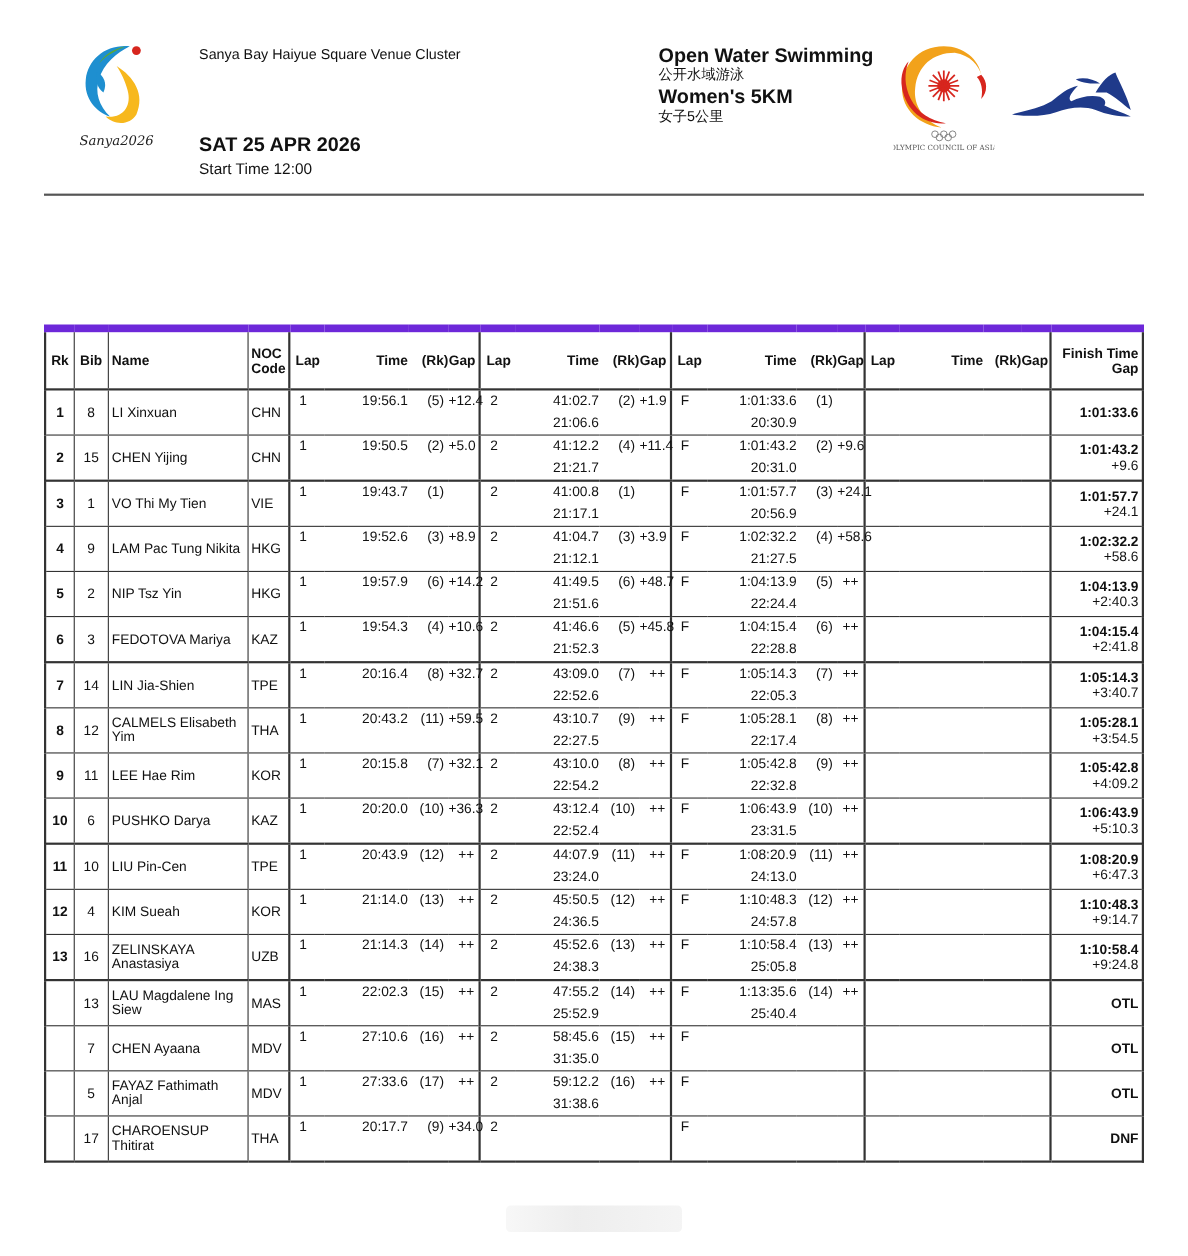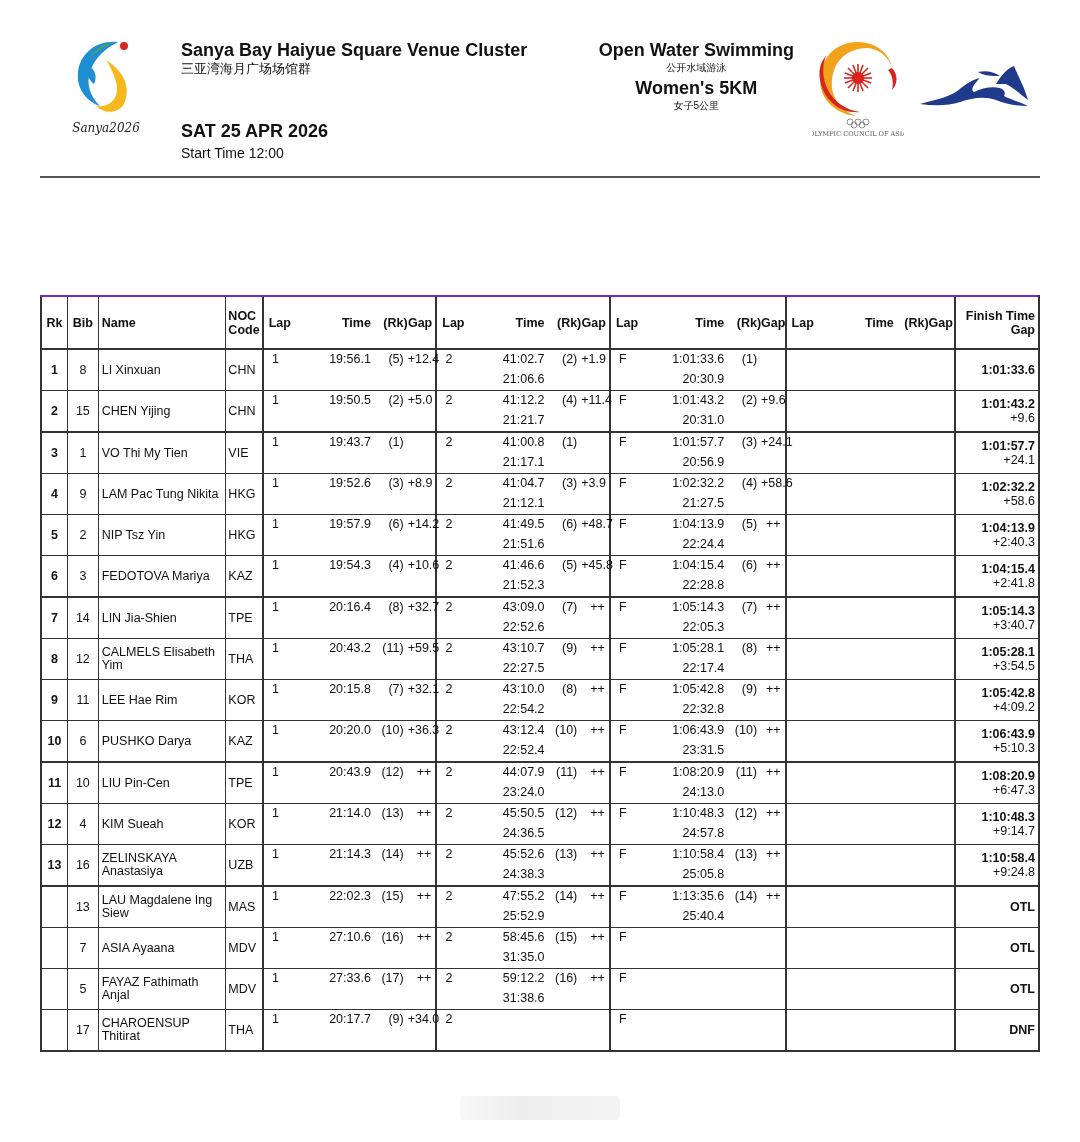--- a/index.html
+++ b/index.html
@@ -4,42 +4,42 @@
 <style>
   html, body { margin: 0; padding: 0; background: #ffffff; }
   body {
     width: 1080px; height: 1142px; position: relative; overflow: hidden;
     font-family: "Liberation Sans", sans-serif; color: #111;
   }
   .logo-games { position: absolute; left: 66px; top: 36px; width: 80px; height: 104px; }
   .logo-oca { position: absolute; left: 812px; top: 38px; width: 92px; height: 100px; }
   .logo-swim { position: absolute; left: 920px; top: 62px; width: 112px; height: 50px; }
   .venue { position: absolute; left: 181px; top: 40px; }
-  .venue .en { font-size: 18px; font-weight: bold; line-height: 20px; }
+  .venue .en { font-size: 13px; font-weight: normal; line-height: 20px; }
   .venue .zh { font-size: 13px; line-height: 16px; margin-top: 1px; }
   .date { position: absolute; left: 181px; top: 121px; }
   .date .d { font-size: 18px; font-weight: bold; line-height: 20px; }
   .date .s { font-size: 14px; line-height: 18px; margin-top: 3px; }
-  .event { position: absolute; right: 286px; top: 40px; text-align: center; }
+  .event { position: absolute; right: 286px; top: 40px; text-align: left; }
   .event .en { font-size: 18px; font-weight: bold; line-height: 20px; }
-  .event .zh { font-size: 10px; line-height: 16px; }
+  .event .zh { font-size: 13px; line-height: 16px; }
   .event .en2 { font-size: 18px; font-weight: bold; line-height: 20px; margin-top: 2px; }
   .rule { position: absolute; left: 40px; right: 40px; top: 176px; height: 0; border-top: 2px solid #555; }
   .title { position: absolute; left: 0; width: 1080px; top: 194px; text-align: center; }
   .title .en { font-size: 21px; font-weight: bold; line-height: 24px; }
   .title .zh { font-size: 16px; line-height: 20px; }
 
   table.results {
     position: absolute; left: 40px; top: 295px; width: 1000px;
     border-collapse: collapse; font-size: 12.5px; table-layout: fixed;
   }
   table.results th, table.results td { padding: 0; }
   table.results thead th {
     height: 51px; font-weight: bold; font-size: 12.5px; vertical-align: middle;
-    border-top: 2px solid #6d28d9; border-bottom: 2px solid #333;
+    border-top: 7px solid #6d28d9; border-bottom: 2px solid #333;
   }
   .bl { border-left: 1px solid #333; }
   .blt { border-left: 2px solid #333; }
   .br { border-right: 2px solid #333; }
   tr.row td { height: 40px; vertical-align: top; border-bottom: 1px solid #333; }
   tr.row.thick td { border-bottom: 2px solid #333; }
   .c { text-align: center; }
   .r { text-align: right; }
   .l { text-align: left; }
   .mid { vertical-align: middle !important; }
@@ -60,21 +60,20 @@
   <circle cx="58" cy="10" r="4" fill="#d7261e"></circle>
   <path d="M52 6 C30 4 14 18 12 36 C10 54 22 66 34 70 C24 60 20 48 24 36 C28 22 40 12 52 6 Z" fill="#1e8fd0"></path>
   <path d="M48 6 C38 8 28 14 24 22 C30 14 40 10 48 6 Z" fill="#5aa83a"></path>
   <path d="M40 24 C56 34 66 50 58 68 C52 78 38 78 30 70 C46 72 54 60 50 46 C48 38 44 30 40 24 Z" fill="#f7b81d"></path>
   <path d="M22 30 C28 32 32 40 28 48 C22 44 20 36 22 30 Z" fill="#1e8fd0"></path>
   <text x="40" y="96" text-anchor="middle" font-family="DejaVu Serif, serif" font-size="12" font-style="italic" fill="#222">Sanya2026</text>
 </svg>
 
 <div class="venue">
   <div class="en">Sanya Bay Haiyue Square Venue Cluster</div>
-  <div class="zh">三亚湾海月广场场馆群</div>
 </div>
 <div class="date">
   <div class="d">SAT 25 APR 2026</div>
   <div class="s">Start Time 12:00</div>
 </div>
 <div class="event">
   <div class="en">Open Water Swimming</div>
   <div class="zh">公开水域游泳</div>
   <div class="en2">Women's 5KM</div>
   <div class="zh">女子5公里</div>
@@ -948,21 +947,21 @@
     <td></td>
     <td></td>
     <td></td>
 
     <td class="r blt br mid fin"><b>OTL</b><span></span></td>
   </tr>
 
   <tr class="row">
     <td class="c blt mid rk"></td>
     <td class="c bl mid">7</td>
-    <td class="l bl mid name">ASIA Ayaana</td>
+    <td class="l bl mid name">CHEN Ayaana</td>
     <td class="l bl mid" style="padding-left:2px">MDV</td>
 
     <td class="c blt" style="padding-right:8px">
           <span class="t1">1</span>
         </td>
     <td class="r">
           <span class="t1">27:10.6</span>
           <span class="t2"></span>
         </td>
     <td class="r" style="padding-right:4px">

